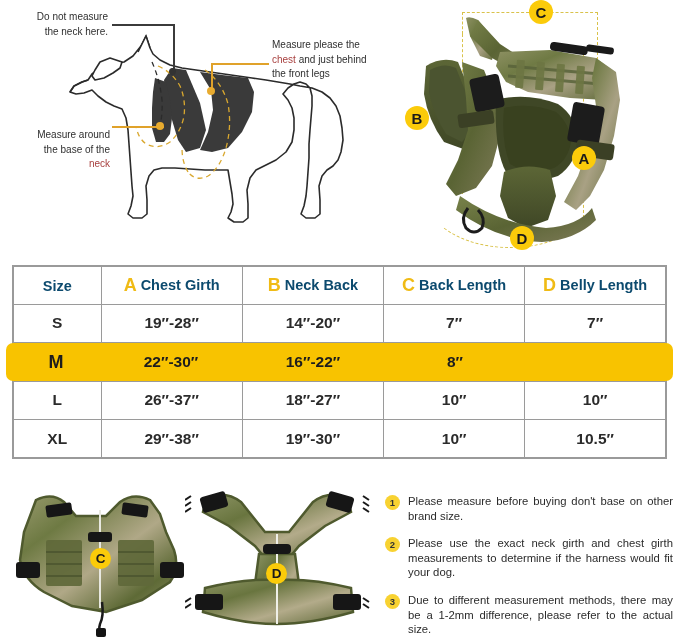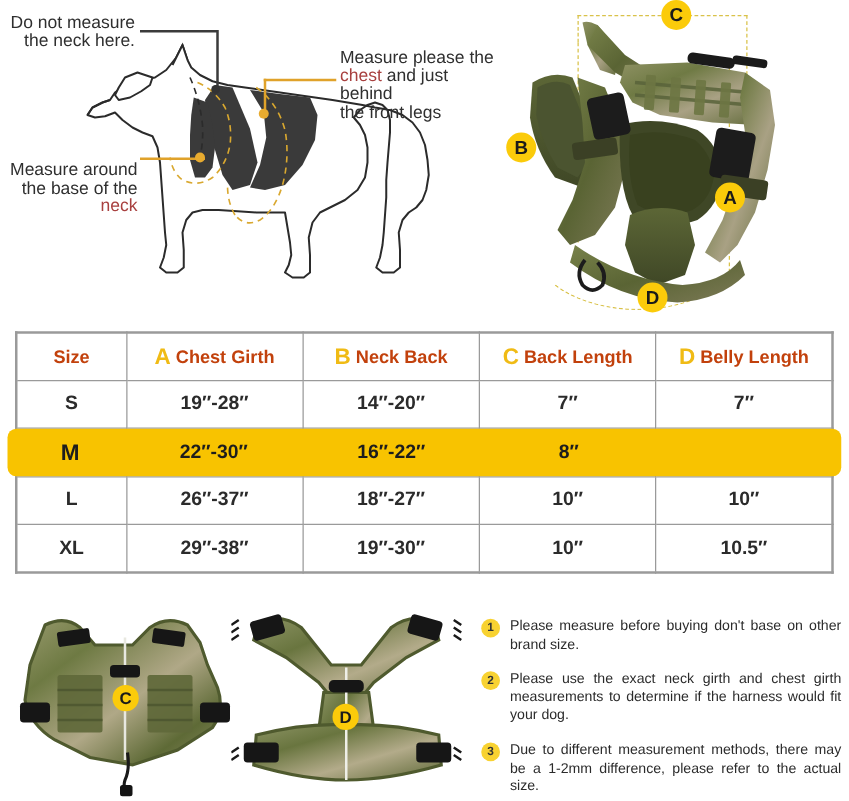--- a/index.html
+++ b/index.html
@@ -8,21 +8,21 @@
     background: #ffffff;
     font-family: "Liberation Sans", sans-serif;
     color: #2b2b2b;
     overflow: hidden;
   }
   #page { position: relative; width: 679px; height: 641px; background:#fff; }
 
   
   #top-section { position:absolute; left:0; top:0; width:679px; height:252px; }
 
-  .diagram-text { position:absolute; font-size:14px; line-height:14.5px; color:#2f2f2f; }
+  .diagram-text { position:absolute; font-size:10px; line-height:14.5px; color:#2f2f2f; }
   .ta-right { text-align:right; }
   .ta-left  { text-align:left; }
   .hl-red { color:#a8403f; }
 
   
   .leader { position:absolute; background:#e0a22a; height:1.6px; }
   .leader.dark { background:#3b3b3b; }
   .leader-v { position:absolute; background:#e0a22a; width:1.6px; }
   .leader-v.dark { background:#3b3b3b; }
   .dot { position:absolute; width:8px; height:8px; border-radius:50%; background:#e8ab2f; }
@@ -45,21 +45,21 @@
     color:#2b2b2b;
     height:38px;
     background:#fff;
   }
   table.size-table th { font-size:15px; }
   .col-size { width:88px; }
   .letter {
     color:#f0bb15; font-weight:bold; font-size:18px;
     margin-right:4px; display:inline-block; vertical-align:-1px;
   }
-  th .hdr-label { color:#c2410c; font-size:14.5px; font-weight:bold; }
+  th .hdr-label { color:#0c4a6e; font-size:14.5px; font-weight:bold; }
   td.size-cell { font-size:18px; }
 
   
   #m-highlight {
     position:absolute; left:6px; top:343px;
     width:667px; height:38px;
     background:#f8c300;
     border-radius:7px;
     z-index:2;
   }

